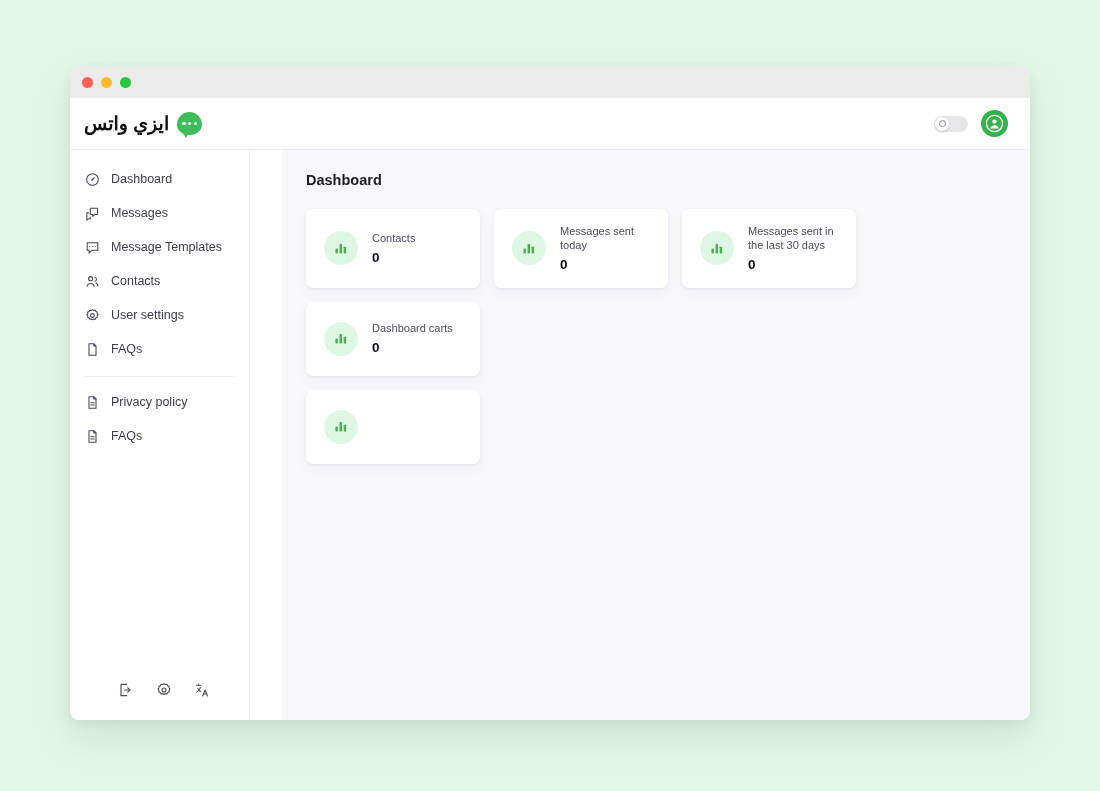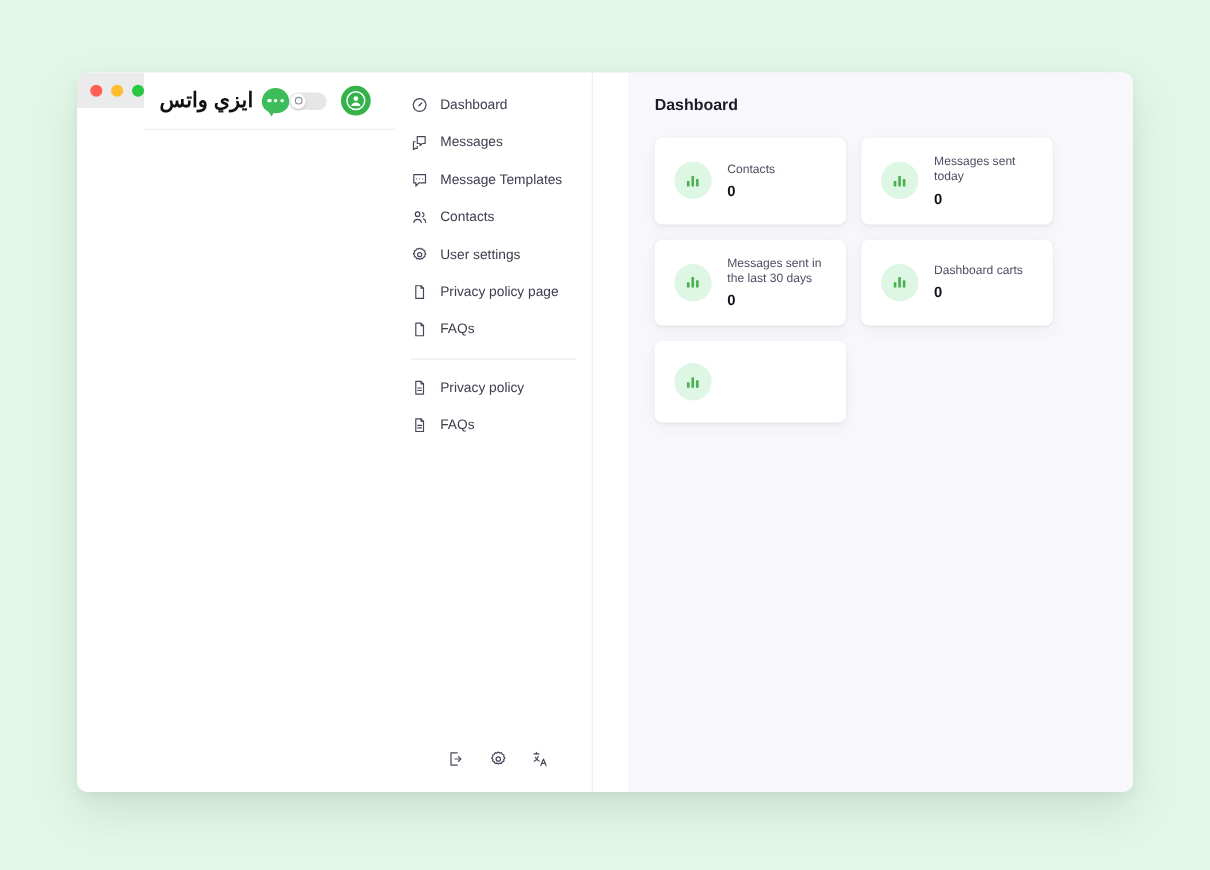--- a/index.html
+++ b/index.html
@@ -21,21 +21,21 @@
     position: absolute;
     left: 70px;
     top: 66px;
     width: 960px;
     height: 654px;
     border-radius: 9px;
     background: #ffffff;
     box-shadow: 0 18px 40px rgba(60, 90, 70, 0.13), 0 3px 10px rgba(60, 90, 70, 0.07);
     overflow: hidden;
     display: flex;
-    flex-direction: row;
+    flex-direction: column;
   }
 
   .titlebar {
     height: 32px;
     background: #ebebeb;
     display: flex;
     align-items: center;
     padding-left: 12px;
     gap: 8px;
     flex: 0 0 auto;
@@ -324,29 +324,20 @@
         <div class="nav-item">
           <span class="nav-icon">
             <svg width="15" height="15" viewBox="0 0 24 24" fill="none" stroke="currentColor" stroke-width="1.7" stroke-linejoin="round">
               <path d="M12 2.6l2 1.3 2.3-.5 1.1 2.1 2.2 1-.1 2.4 1.5 1.8-1.5 1.8.1 2.4-2.2 1-1.1 2.1-2.3-.5-2 1.3-2-1.3-2.3.5-1.1-2.1-2.2-1 .1-2.4L2.9 10.7l1.6-1.8-.1-2.4 2.2-1 1.1-2.1 2.3.5z"></path>
               <circle cx="12" cy="12" r="3"></circle>
             </svg>
           </span>
           <span>User settings</span>
         </div>
 
-        <div class="nav-item">
-          <span class="nav-icon">
-            <svg width="15" height="15" viewBox="0 0 24 24" fill="none" stroke="currentColor" stroke-width="1.7" stroke-linejoin="round">
-              <path d="M14 2.8H6.4v18.4h11.2V6.4z"></path>
-                <path d="M14 2.8v3.6h3.6"></path>
-            </svg>
-          </span>
-          <span>Privacy policy page</span>
-        </div>
 
         <div class="nav-item">
           <span class="nav-icon">
             <svg width="15" height="15" viewBox="0 0 24 24" fill="none" stroke="currentColor" stroke-width="1.7" stroke-linejoin="round">
               <path d="M14 2.8H6.4v18.4h11.2V6.4z"></path>
                 <path d="M14 2.8v3.6h3.6"></path>
             </svg>
           </span>
           <span>FAQs</span>
         </div>

